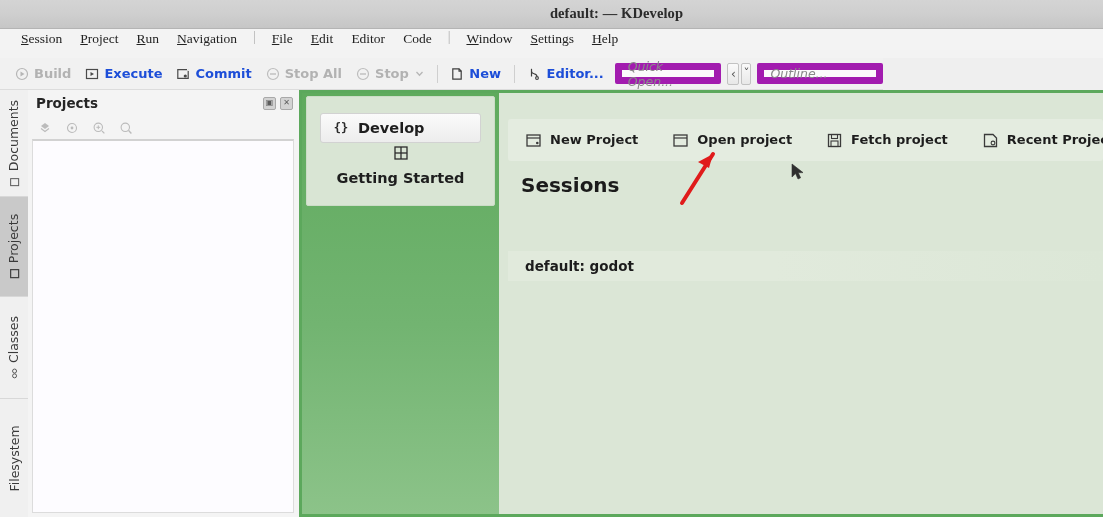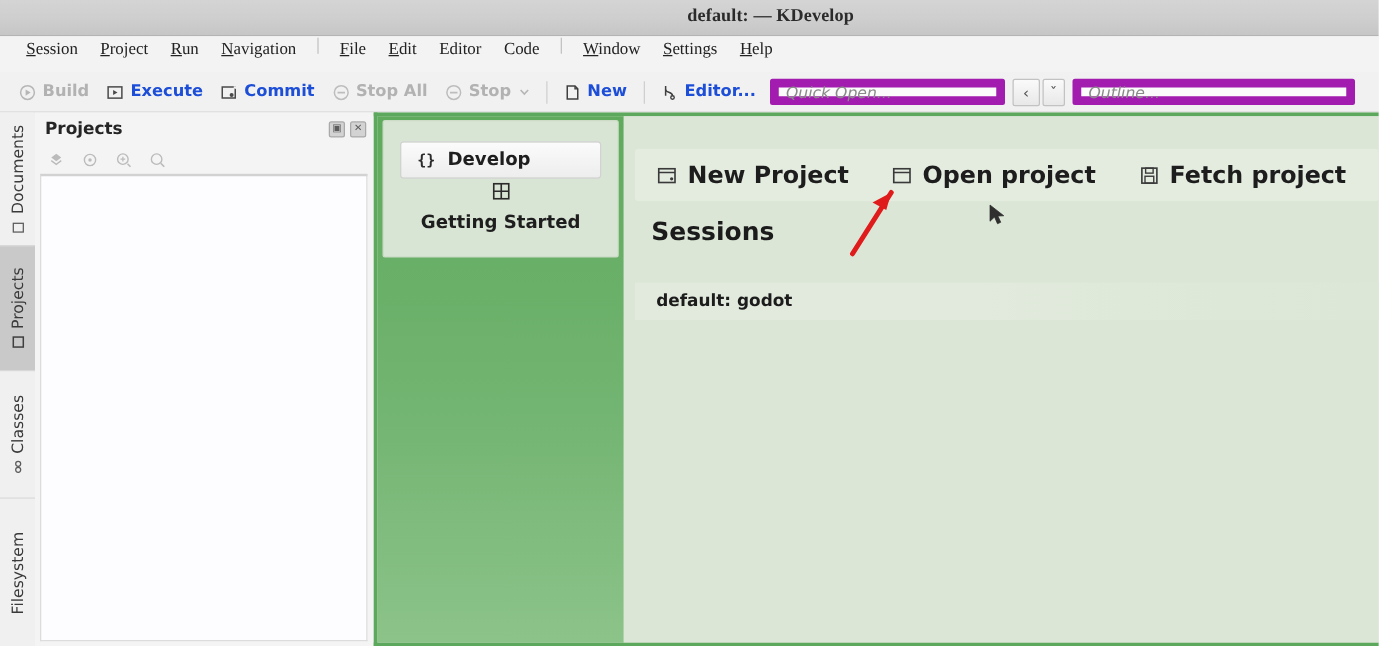--- a/index.html
+++ b/index.html
@@ -42,21 +42,21 @@
     font-size: 13.5px; color: #222; padding: 2px 9px; cursor: default;
     white-space: nowrap;
   }
   .menu-item .mn { text-decoration: underline; }
   .menu-sep {
     color: #b0b0b0; font-size: 14px; padding: 0 7px; user-select: none;
   }
 
   
   .toolbar {
-    position: absolute; left: 0; top: 58px; width: 1103px; height: 32px;
+    position: absolute; left: 0; top: 58px; width: 883px; height: 32px;
     background: #f1f1f1;
     border-bottom: 1px solid #dcdcdc;
     display: flex; align-items: center; padding-left: 8px;
   }
   .tb-btn {
     display: flex; align-items: center; gap: 5px;
     font-size: 13px; font-weight: bold; color: #1d4ed8;
     padding: 3px 7px; white-space: nowrap; cursor: default;
   }
   .tb-btn.disabled { color: #b2b2b2; }
@@ -172,36 +172,37 @@
     position: absolute; left: 197px; top: 0; right: 0; bottom: 0;
     background: #dbe6d6;
   }
   .wp-actions {
     position: absolute; left: 9px; top: 26px; right: 0; height: 42px;
     background: #e4ece0;
     border-radius: 3px;
     display: flex; align-items: center; padding-left: 17px; gap: 34px;
   }
   .wp-action {
-    display: flex; align-items: center; gap: 8px;
-    font-size: 19px; font-weight: bold; color: #1d1d1d;
+    display: flex; align-items: flex-start; gap: 8px;
+    font-size: 13px; font-weight: bold; color: #1d1d1d;
     white-space: nowrap; cursor: default;
   }
   .wp-action-ico { width: 17px; height: 17px; flex: none; }
   .wp-heading {
     position: absolute; left: 22px; top: 80px;
     font-size: 20px; font-weight: bold; color: #1b1b1b;
   }
   .wp-session-list { position: absolute; left: 9px; top: 133px; right: 0; }
   .wp-session {
     height: 30px; display: flex; align-items: center;
     padding-left: 17px;
     font-size: 13.5px; font-weight: bold; color: #1c1c1c;
     background: linear-gradient(to right, #e1eadc 0%, #e1eadc 45%, #dce7d7 100%);
     cursor: default;
+    margin-top: 25px;
   }
 
   
   .annot-arrow { position: absolute; left: 668px; top: 145px; pointer-events: none; }
   .cursor { position: absolute; left: 791px; top: 163px; pointer-events: none; }
 </style>
 </head>
 <body>
 
 <div id="app">

